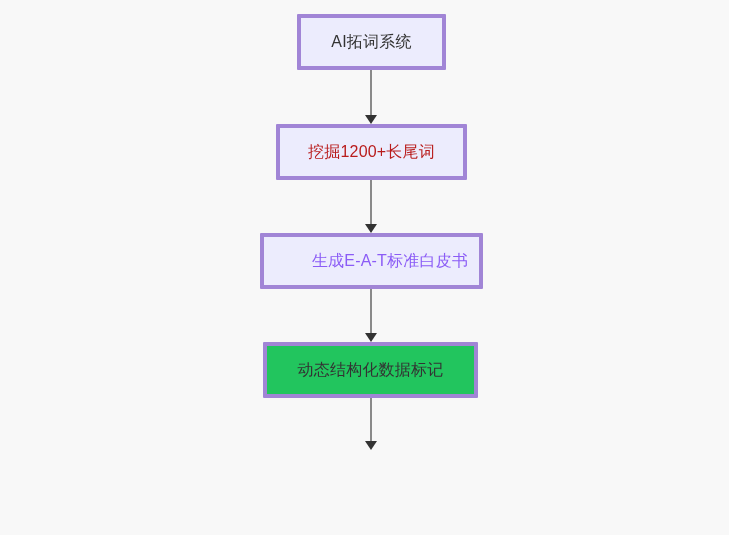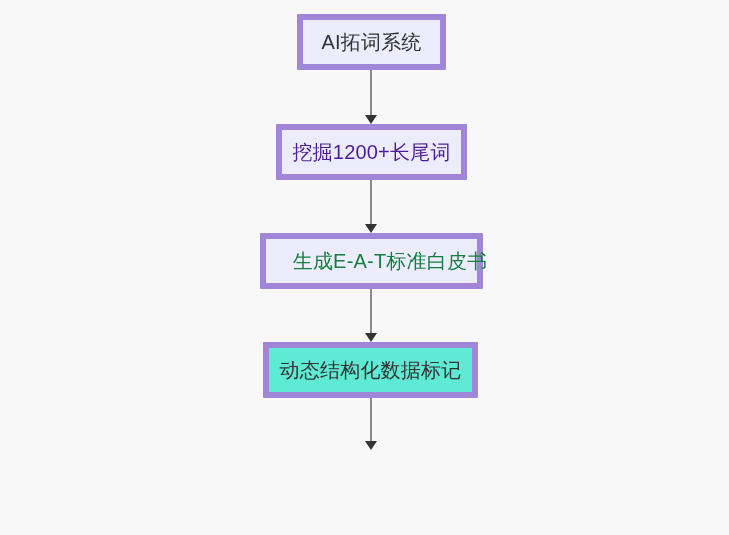--- a/index.html
+++ b/index.html
@@ -15,27 +15,27 @@
   }
   #flowchart {
     position: relative;
     width: 729px;
     height: 535px;
   }
   .node {
     position: absolute;
     box-sizing: border-box;
     background: #ececfd;
-    border: 6px solid #b91c1c;
+    border: 4px solid #b91c1c;
     border-radius: 1px;
     display: flex;
     align-items: center;
     justify-content: center;
     color: #333333;
-    font-size: 20px;
+    font-size: 16px;
     line-height: 1;
     letter-spacing: 0.2px;
     white-space: nowrap;
   }
   .node-label {
     display: block;
   }
   .connector {
     position: absolute;
     width: 12px;
@@ -77,23 +77,23 @@
     <div class="arrowhead" style="border-top-color: rgb(51, 51, 51);"></div>
   </div>
   <div class="connector" style="left: 365px; top: 398px; height: 52px;">
     <div class="line" style="height: 44px; background: rgb(138, 138, 138);"></div>
     <div class="arrowhead" style="border-top-color: rgb(51, 51, 51);"></div>
   </div>
 
   <div class="node" style="left: 297px; top: 14px; width: 149px; height: 56px; background: rgb(236, 236, 253); border-color: rgb(161, 133, 214); color: rgb(51, 51, 51);">
     <span class="node-label">AI拓词系统</span>
   </div>
-  <div class="node" style="left: 276px; top: 124px; width: 191px; height: 56px; background: rgb(236, 236, 253); border-color: rgb(161, 133, 214); color: #4c1d95;">
+  <div class="node" style="left: 276px; top: 124px; width: 191px; height: 56px; background: rgb(236, 236, 253); border-color: rgb(161, 133, 214); color: #b91c1c;">
     <span class="node-label">挖掘1200+长尾词</span>
   </div>
-  <div class="node" style="left: 260px; top: 233px; width: 223px; height: 56px; background: rgb(236, 236, 253); border-color: rgb(161, 133, 214); color: #15803d; padding-left: 37px;">
+  <div class="node" style="left: 260px; top: 233px; width: 223px; height: 56px; background: rgb(236, 236, 253); border-color: rgb(161, 133, 214); color: #8b5cf6; padding-left: 37px;">
     <span class="node-label">生成E-A-T标准白皮书</span>
   </div>
-  <div class="node" style="left: 263px; top: 342px; width: 215px; height: 56px; background: #5eead4; border-color: rgb(161, 133, 214); color: rgb(51, 51, 51);">
+  <div class="node" style="left: 263px; top: 342px; width: 215px; height: 56px; background: #22c55e; border-color: rgb(161, 133, 214); color: rgb(51, 51, 51);">
     <span class="node-label">动态结构化数据标记</span>
   </div>
 
 </div>
 
 </body></html>

